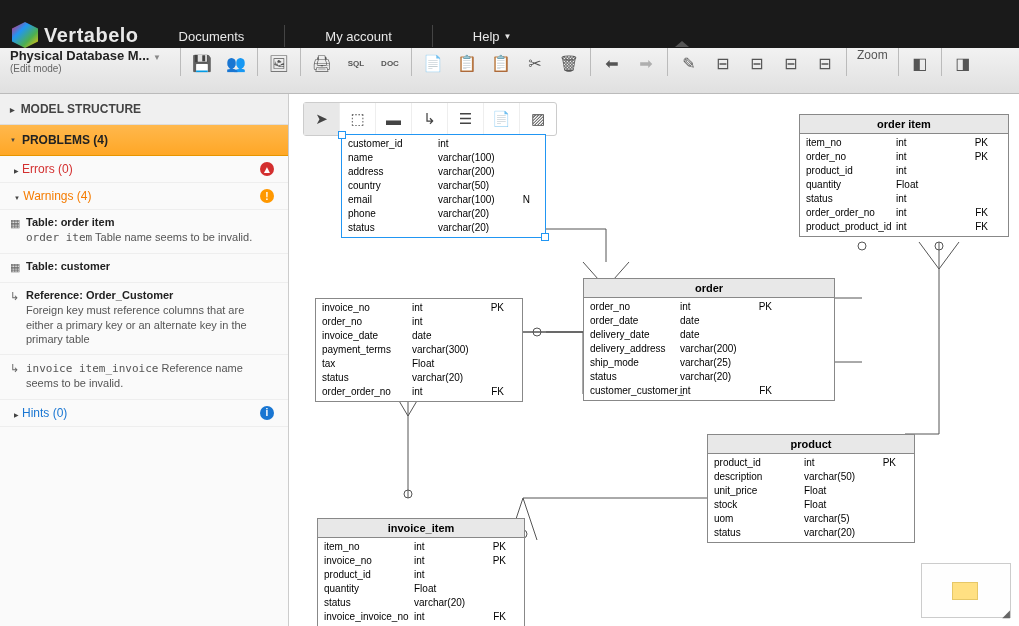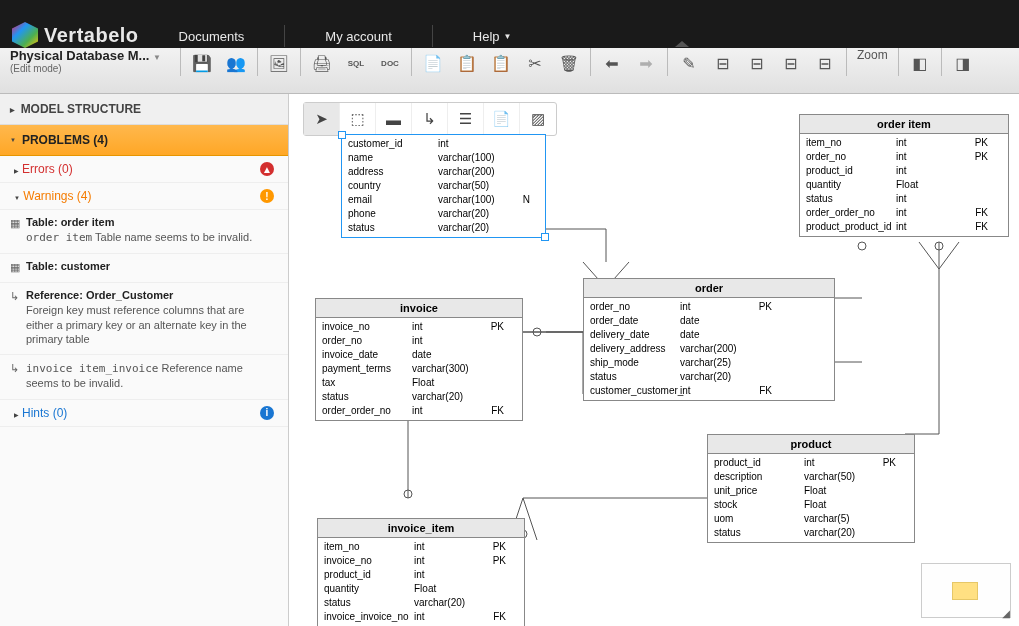--- a/index.html
+++ b/index.html
@@ -324,21 +324,20 @@
           </div>
           <div class="entity-row">
             <span class="col-name">product_product_id</span>
             <span class="col-type">int</span>
             <span class="col-key">FK</span>
           </div>
         </div>
     </div>
 
     <div class="entity" style="top:204px;left:26px;width:208px">
-      <div class="entity-header">invoice</div>
       <div class="entity-body" id="e-invoice">
           <div class="entity-row">
             <span class="col-name">invoice_no</span>
             <span class="col-type">int</span>
             <span class="col-key">PK</span>
           </div>
           <div class="entity-row">
             <span class="col-name">order_no</span>
             <span class="col-type">int</span>
             <span class="col-key"></span>

